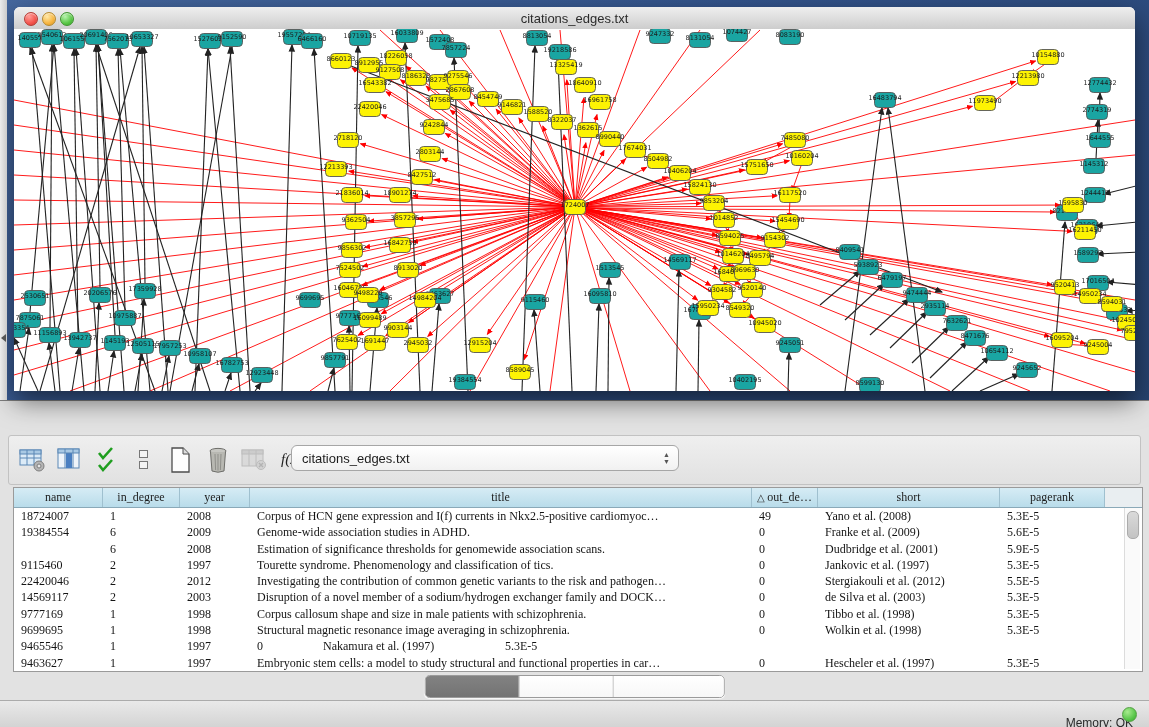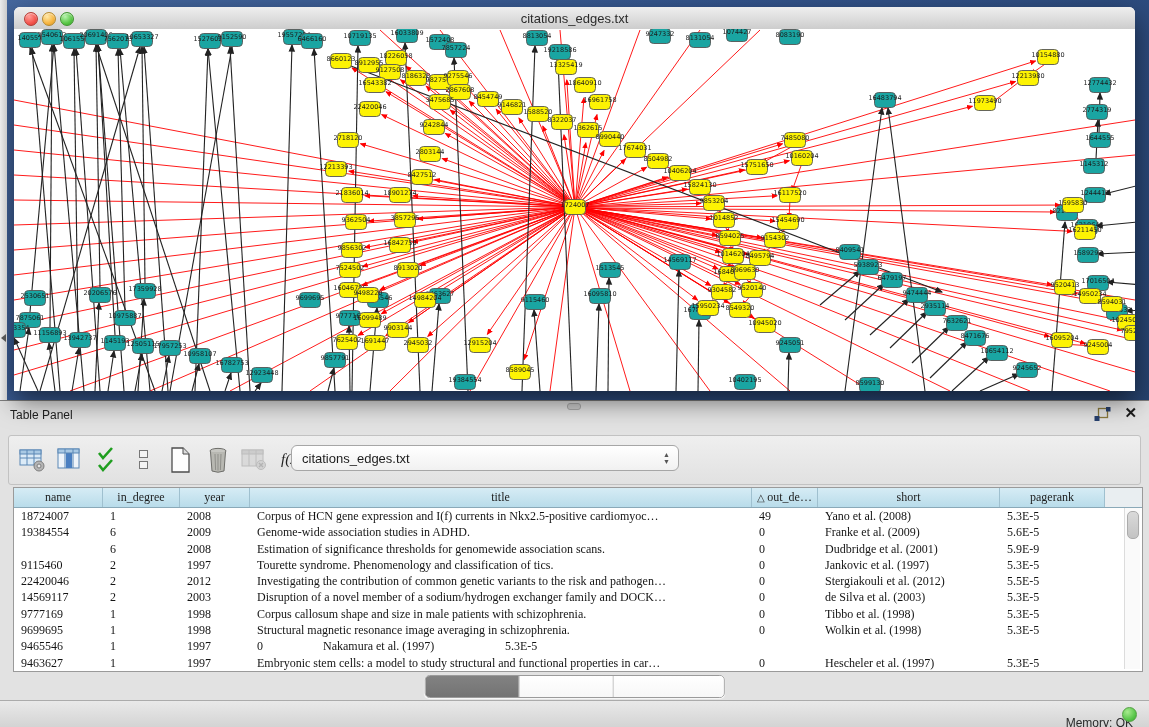--- a/index.html
+++ b/index.html
@@ -895,32 +895,20 @@
           </g>
         </svg>
     </div>
   </div>
 </div>
 <div class="left-strip">
   <div class="collapse-arrow"></div>
 </div>
 
 <div class="table-panel">
-  <div class="panel-titlebar">
-    <div class="grip"></div>
-    <span class="panel-title">Table Panel</span>
-    <span class="float-icon">
-      <svg width="17" height="15">
-        <rect x="4.5" y="1.5" width="9" height="9" fill="none" stroke="#8b7a3e" stroke-width="1.3"></rect>
-        <rect x="12" y="0" width="4.5" height="4.5" fill="#27406e"></rect>
-        <rect x="0.5" y="9" width="5" height="5" fill="#27406e"></rect>
-      </svg>
-    </span>
-    <span class="close-icon">✕</span>
-  </div>
 
   <div class="toolbar-box">
     <div class="tb-icons">
       <span class="tb-icon">
         <svg width="27" height="25">
           <rect x="1" y="3" width="21" height="15" fill="#dcebf7" stroke="#5b87b5"></rect>
           <rect x="1" y="3" width="21" height="4" fill="#a9c9e4" stroke="#5b87b5"></rect>
           <line x1="8" y1="3" x2="8" y2="18" stroke="#5b87b5"></line>
             <line x1="15" y1="3" x2="15" y2="18" stroke="#5b87b5"></line>
           <line x1="1" y1="11" x2="22" y2="11" stroke="#5b87b5"></line>
@@ -1017,21 +1005,21 @@
           <div class="td" style="width: 182px;">Franke et al. (2009)</div>
           <div class="td" style="width: 105px;">5.6E-5</div>
         </div>
         <div class="tr">
           <div class="td" style="width: 89px; margin-top: 12px;">18300295</div>
           <div class="td" style="width: 77px;">6</div>
           <div class="td" style="width: 70px;">2008</div>
           <div class="td" style="width: 502px;">Estimation of significance thresholds for genomewide association scans.</div>
           <div class="td" style="width: 66px;">0</div>
           <div class="td" style="width: 182px;">Dudbridge et al. (2001)</div>
-          <div class="td" style="width: 105px;">5.9E-9</div>
+          <div class="td" style="width: 105px;">5.9E-5</div>
         </div>
         <div class="tr">
           <div class="td" style="width: 89px;">9115460</div>
           <div class="td" style="width: 77px;">2</div>
           <div class="td" style="width: 70px;">1997</div>
           <div class="td" style="width: 502px;">Tourette syndrome. Phenomenology and classification of tics.</div>
           <div class="td" style="width: 66px;">0</div>
           <div class="td" style="width: 182px;">Jankovic et al. (1997)</div>
           <div class="td" style="width: 105px;">5.3E-5</div>
         </div>

